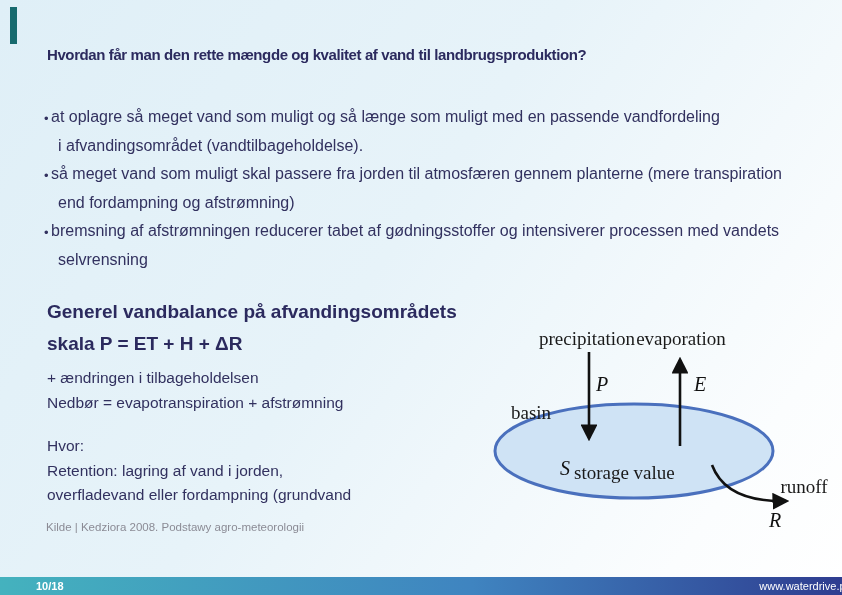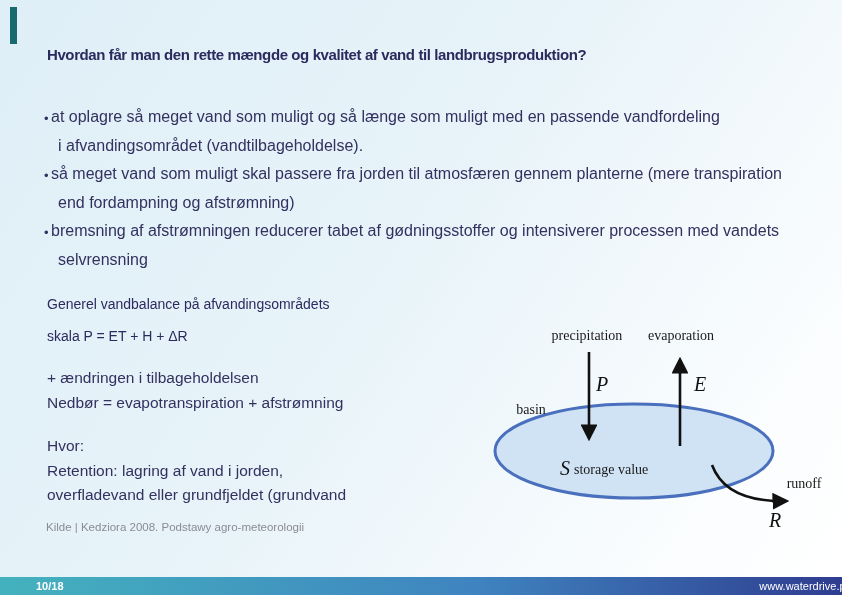--- a/index.html
+++ b/index.html
@@ -16,40 +16,40 @@
     font-size:15px;font-weight:bold;color:#2b2a5e;letter-spacing:-0.4px;white-space:nowrap;
   }
   .bullets{
     position:absolute;left:44px;top:108px;width:770px;
     font-size:16px;color:#32315f;
   }
   .bullet-line{display:flex;height:28.5px;align-items:flex-start;white-space:nowrap;}
   .bullet-mark{width:7px;flex:0 0 7px;font-size:13px;line-height:22px;}
   .bullet-cont{padding-left:7px;}
   .subheading{
-    position:absolute;left:47px;top:288px;width:430px;
-    font-size:14px;font-weight:normal;color:#2b2a5e;line-height:32px;
+    position:absolute;left:47px;top:296px;width:430px;
+    font-size:19px;font-weight:bold;color:#2b2a5e;line-height:32px;
   }
   .equation{
     position:absolute;left:47px;top:366px;width:400px;
     font-size:15.5px;color:#32315f;line-height:24.5px;
   }
   .where{
     position:absolute;left:47px;top:434px;width:400px;
     font-size:15.5px;color:#32315f;line-height:24.5px;
   }
   .source{
     position:absolute;left:46px;top:521px;width:420px;
     font-size:11.5px;color:#8b8b95;
   }
   
   .diagram{position:absolute;left:470px;top:318px;width:372px;height:222px;}
   .diagram svg{position:absolute;left:0;top:0;}
   .dlabel{
-    position:absolute;font-family:"Liberation Serif",serif;font-size:14px;color:#1a1a1a;
+    position:absolute;font-family:"Liberation Serif",serif;font-size:19px;color:#1a1a1a;
     white-space:nowrap;transform:translateX(-50%);
   }
   .dsym{
     position:absolute;font-family:"Liberation Serif",serif;font-style:italic;
     font-size:20px;color:#111;white-space:nowrap;
   }
   .storage-label{transform:none;}
   
   .footer-bar{
     position:absolute;left:0;top:577px;width:842px;height:18px;
@@ -101,21 +101,21 @@
   </div>
 
   <div class="equation">
     <div>+ ændringen i tilbageholdelsen</div>
     <div>Nedbør = evapotranspiration + afstrømning</div>
   </div>
 
   <div class="where">
     <div>Hvor:</div>
     <div>Retention: lagring af vand i jorden,</div>
-    <div>overfladevand eller grundfjeldet (grundvand</div>
+    <div>overfladevand eller fordampning (grundvand</div>
   </div>
 
   <div class="source">Kilde | Kedziora 2008. Podstawy agro-meteorologii</div>
 
   <div class="diagram">
     <svg width="372" height="222" viewBox="0 0 372 222">
       <defs>
         <marker id="ah" viewBox="0 0 10 10" refX="8" refY="5" markerWidth="6.5" markerHeight="6.5" orient="auto-start-reverse">
           <path d="M0,0 L10,5 L0,10 z" fill="#111111"></path>
         </marker>

